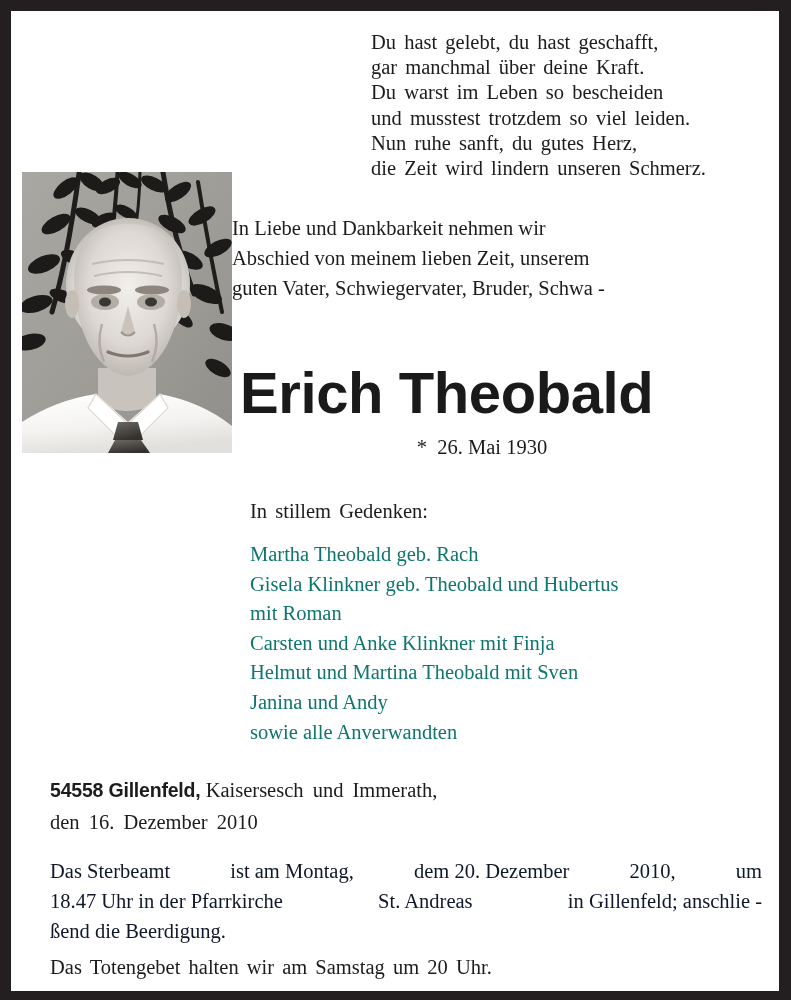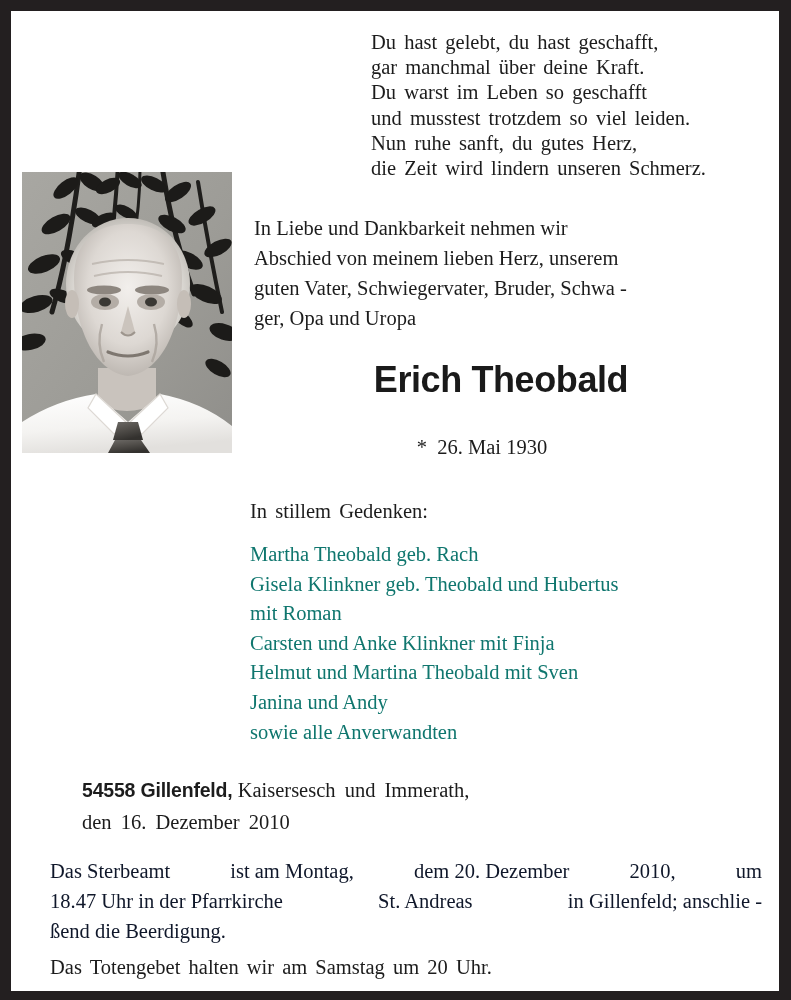--- a/index.html
+++ b/index.html
@@ -55,21 +55,21 @@
     width: 210px;
     height: 281px;
     overflow: hidden;
     background: #9b9a96;
   }
   .portrait svg { display: block; }
 
   
   .dedication {
     position: absolute;
-    left: 243px;
+    left: 221px;
     top: 202px;
     width: 522px;
     font-size: 20.5px;
     line-height: 30px;
     color: #1c1c1c;
   }
   .dedication .ded-line {
     white-space: nowrap;
     display: block;
   }
@@ -77,24 +77,23 @@
     display: flex;
     justify-content: space-between;
   }
 
   
   .name {
     position: absolute;
     left: 229px;
     top: 348px;
     width: 522px;
-    text-align: center;
     font-family: "Liberation Sans", "DejaVu Sans", sans-serif;
     font-weight: bold;
-    font-size: 36px;
+    font-size: 58px;
     letter-spacing: -0.4px;
     color: #1a1a1a;
     white-space: nowrap;
   }
 
   
   .dates {
     position: absolute;
     left: 229px;
     top: 425px;
@@ -132,21 +131,21 @@
   
   .placeline {
     position: absolute;
     left: 39px;
     top: 763px;
     width: 712px;
     font-size: 20.5px;
     line-height: 32px;
     color: #1c1c1c;
   }
-  .placeline .pl-row { white-space: nowrap; margin-left: 32px; }
+  .placeline .pl-row { white-space: nowrap; }
   .place-bold {
     font-family: "Liberation Sans", "DejaVu Sans", sans-serif;
     font-weight: bold;
     font-size: 19.5px;
     letter-spacing: -0.2px;
   }
   .place-rest { word-spacing: 4px; }
   .place-date { word-spacing: 4px; }
 
   
@@ -175,21 +174,21 @@
 </style>
 </head>
 <body>
 
 <div class="notice">
   <div class="notice-inner">
 
     <div class="verse">
       <div class="verse-line">Du hast  gelebt,  du  hast  geschafft,</div>
       <div class="verse-line">gar  manchmal    über  deine  Kraft.</div>
-      <div class="verse-line">Du warst   im Leben  so geschafft</div>
+      <div class="verse-line">Du warst   im Leben  so bescheiden</div>
       <div class="verse-line">und  musstest   trotzdem   so viel leiden.</div>
       <div class="verse-line">Nun ruhe  sanft,  du gutes  Herz,</div>
       <div class="verse-line">die Zeit wird  lindern  unseren   Schmerz.</div>
     </div>
 
     <div class="portrait">
       <svg width="210" height="281" viewBox="0 0 210 281" aria-hidden="true">
         <defs>
           <linearGradient id="wallg" x1="0" y1="0" x2="1" y2="1">
             <stop offset="0%" stop-color="#a8a7a2"></stop>
@@ -308,30 +307,29 @@
         <span>und</span>
         <span>Dankbarkeit</span>
         <span>nehmen</span>
         <span>wir</span>
       </span>
       <span class="ded-line ded-just">
         <span>Abschied</span>
         <span>von</span>
         <span>meinem</span>
         <span>lieben</span>
-        <span>Herz,</span>
+        <span>Zeit,</span>
         <span>unserem</span>
       </span>
       <span class="ded-line ded-just">
         <span>guten Vater,</span>
         <span>Schwiegervater,</span>
         <span>Bruder,</span>
         <span>Schwa -</span>
       </span>
-      <span class="ded-line">ger,  Opa  und  Uropa</span>
     </div>
 
     <div class="name">Erich Theobald</div>
 
     <div class="dates">
       <span class="birth">
         <span class="sym">*</span>
         <span>26.  Mai  1930</span>
       </span>
     </div>

